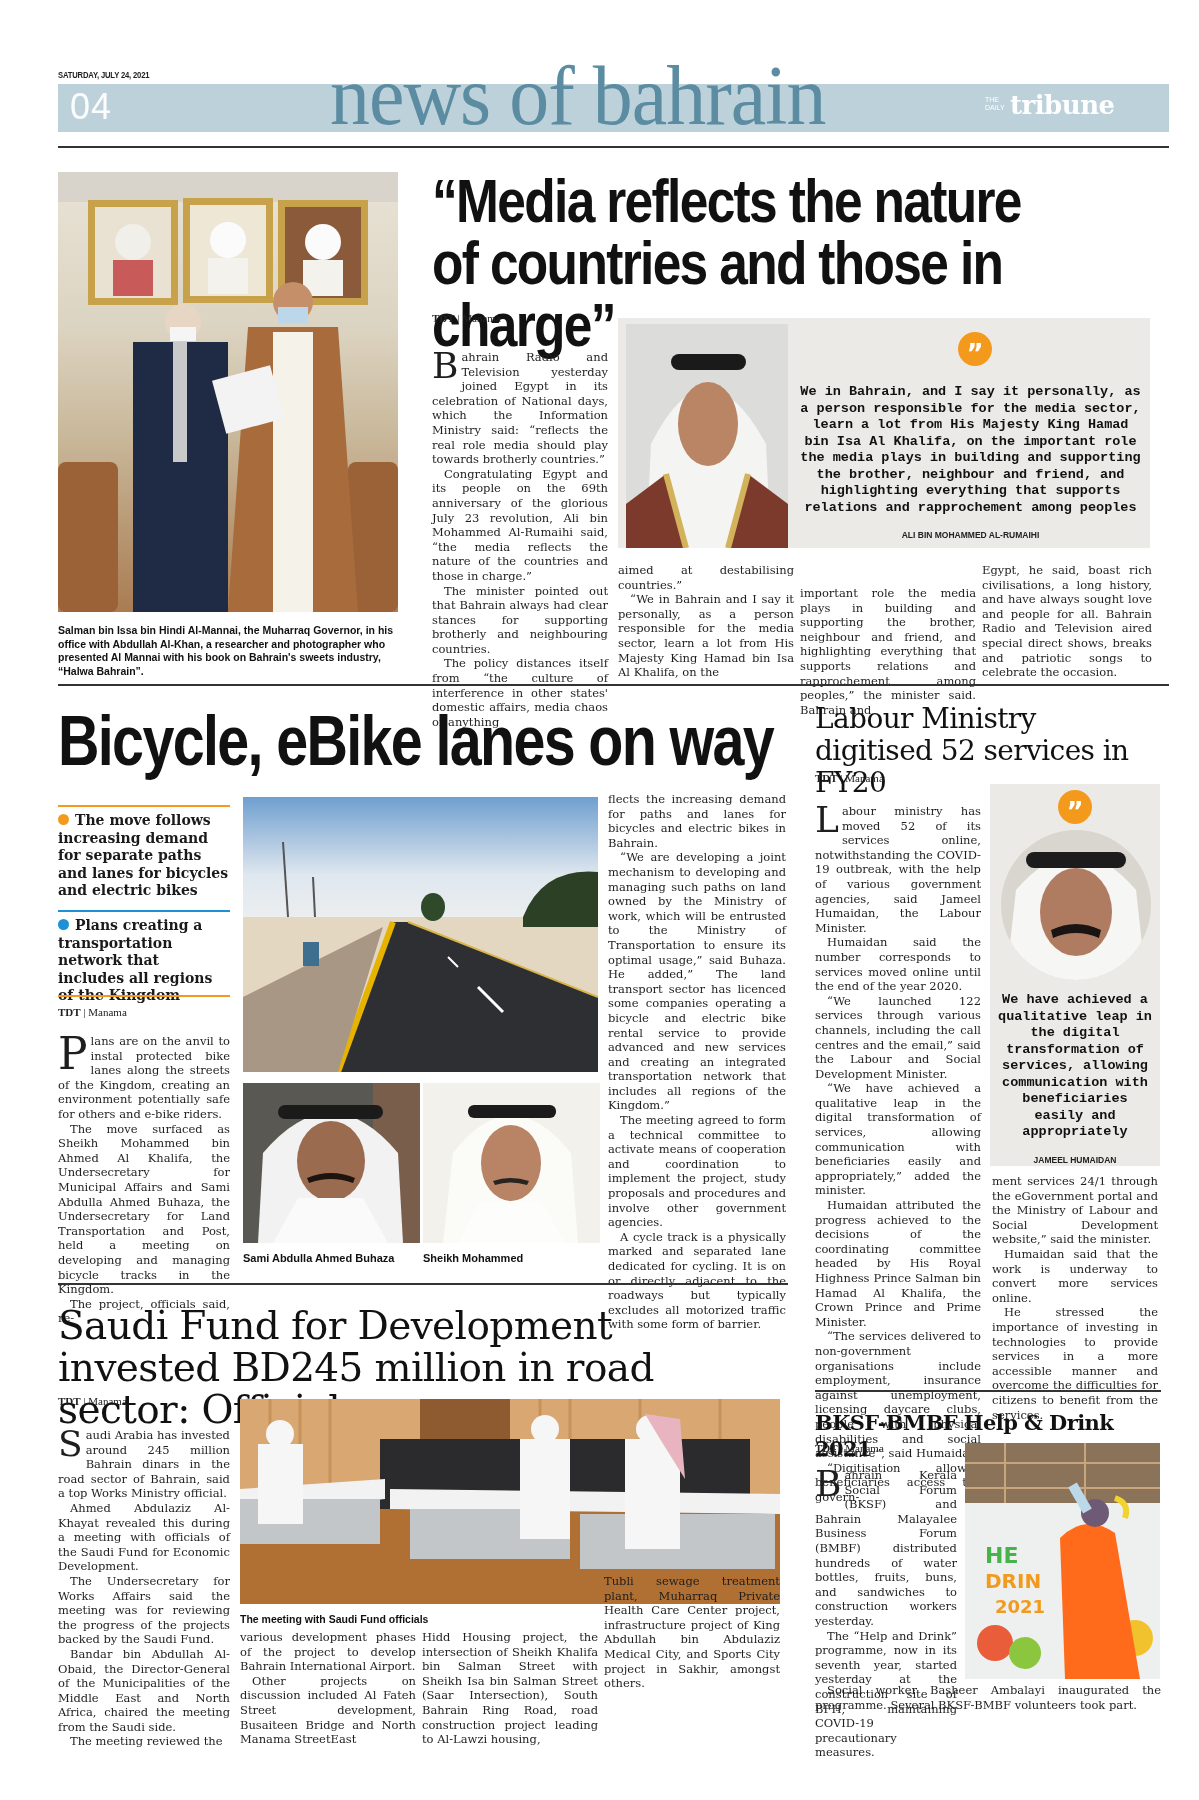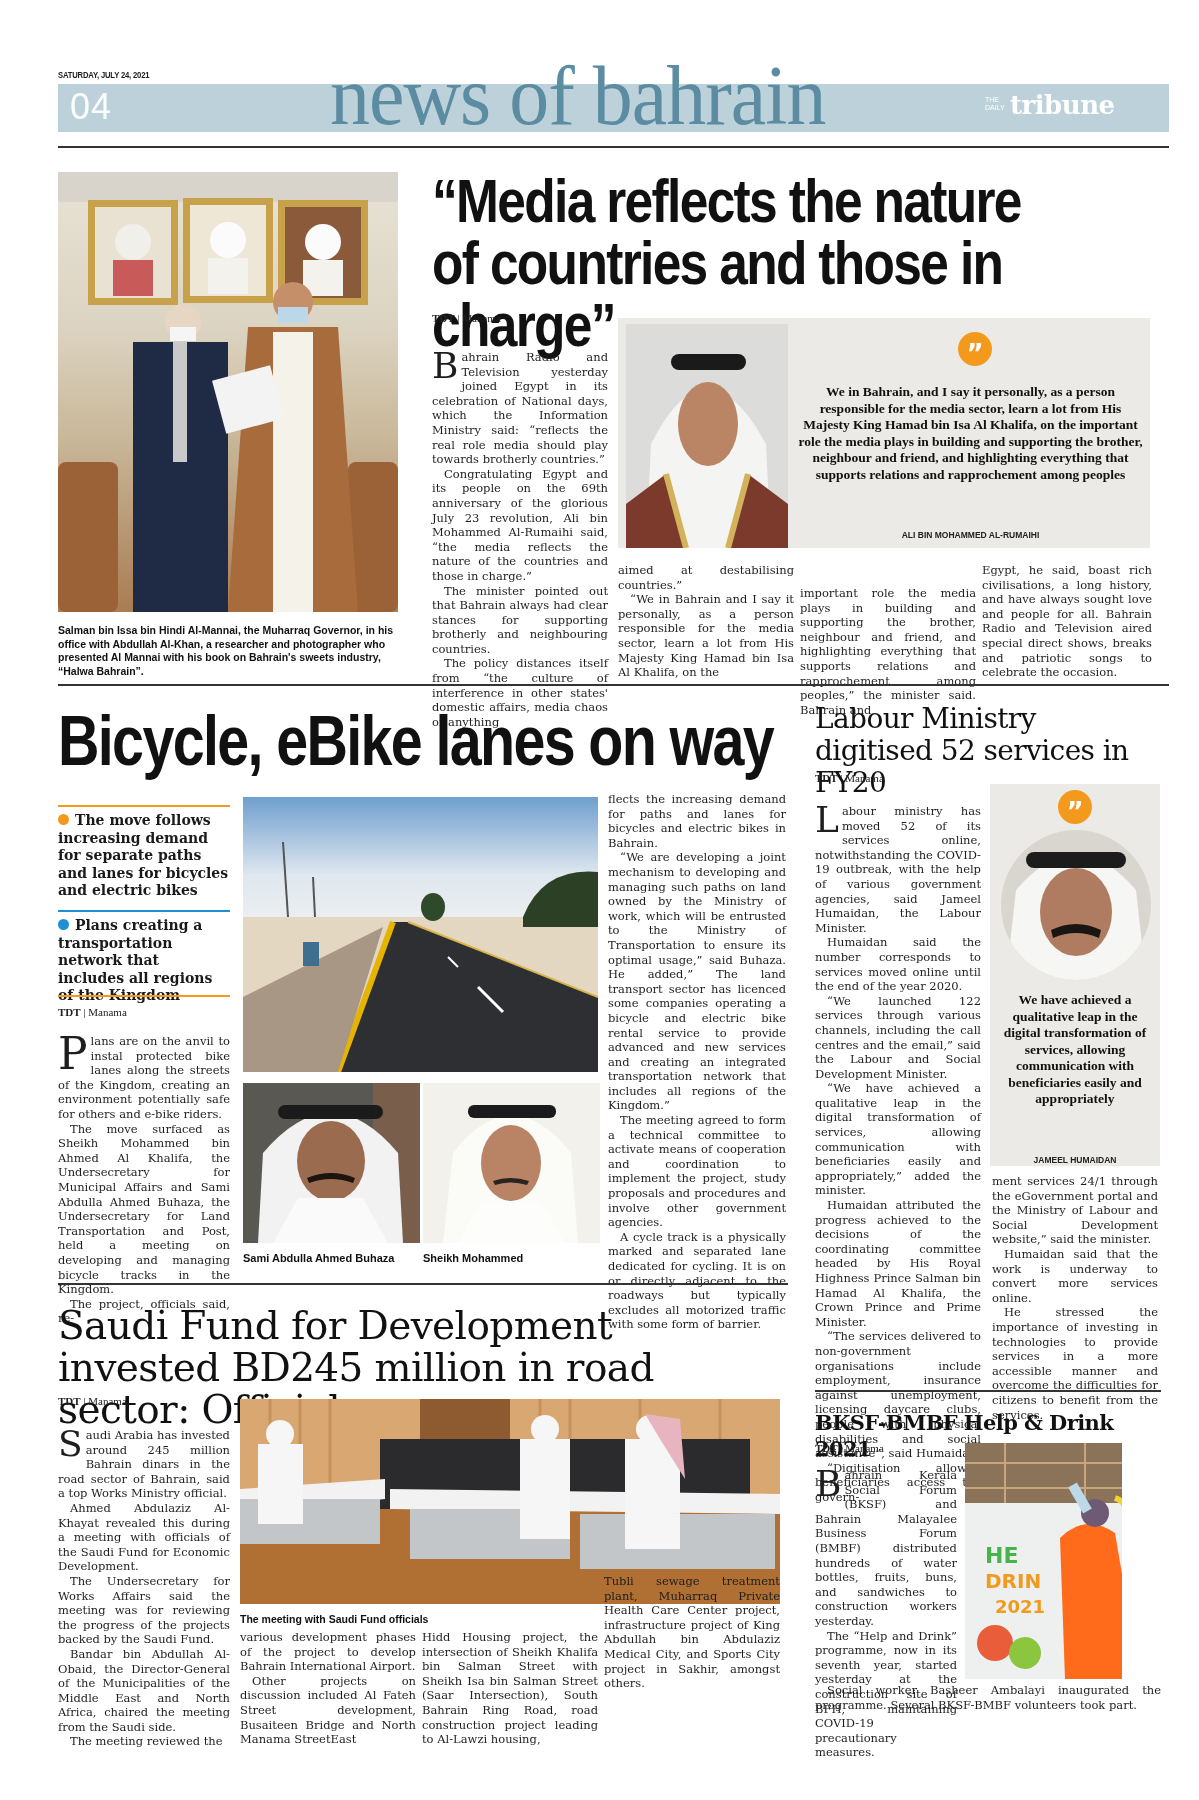--- a/index.html
+++ b/index.html
@@ -26,21 +26,21 @@
   .body-col p { text-indent: 12px; }
   .body-col p.first { text-indent: 0; }
   .dropcap { float: left; font-size: 36px; line-height: 28px; padding-right: 3px; margin-top: 2px; font-family: "DejaVu Serif", serif; }
 
   .caption { font-family: "Liberation Sans", sans-serif; font-weight: bold; font-size: 10.5px; line-height: 13.5px; color: #111; }
 
   
   .photo { overflow: hidden; }
   .quote-box { background: #eceae6; }
   .quote-icon { width: 34px; height: 34px; border-radius: 50%; background: #f39a1d; color: #fff; font-family: "DejaVu Sans", sans-serif; font-weight: bold; font-size: 26px; line-height: 44px; text-align: center; }
-  .quote-text { font-family: Liberation Serif, serif; font-weight: bold; text-align: center; color: #111; }
+  .quote-text { font-family: Liberation Mono, monospace; font-weight: bold; text-align: center; color: #111; }
   .quote-attr { font-family: "Liberation Sans", sans-serif; font-weight: bold; font-size: 8.5px; text-align: center; color: #222; }
 
   .bullet-box { font-family: "DejaVu Serif", serif; font-weight: bold; font-size: 14px; line-height: 17.5px; color: #1a1a1a; }
   .dot { display: inline-block; width: 11px; height: 11px; border-radius: 50%; margin-right: 6px; vertical-align: 0px; }
 
   .serif-head { font-family: "DejaVu Serif", serif; font-weight: normal; color: #111; letter-spacing: -0.6px; }
 </style>
 </head>
 <body>
 
@@ -296,21 +296,21 @@
 </div>
 
 <div class="abs serif-head" style="left:815px; top:1410px; width:350px; font-size:21px; line-height:26px; font-weight:bold;">BKSF-BMBF Help &amp; Drink 2021</div>
 <div class="abs byline" style="left:815px; top:1442px;">
   <b>TDT</b> | <span>Manama</span>
 </div>
 <div class="abs body-col" style="left:815px; top:1468px; width:142px;">
   <p class="first"><span class="dropcap">B</span><span>ahrain Kerala Social Forum (BKSF) and Bahrain Malayalee Business Forum (BMBF) distributed hundreds of water bottles, fruits, buns, and sandwiches to construction workers yesterday.</span></p>
   <p>The “Help and Drink” programme, now in its seventh year, started yesterday at the construction site of BFH, maintaining COVID-19 precautionary measures.</p>
 </div>
-<div class="abs photo" style="left:965px; top:1443px; width:157px; height:236px; background:#e7e4dd;">
+<div class="abs photo" style="left:965px; top:1443px; width:195px; height:236px; background:#e7e4dd;">
   <svg width="195" height="236" viewBox="0 0 195 236">
     <rect width="195" height="60" fill="#8a7358"></rect>
     <g stroke="#c9a57b" stroke-width="2">
         <line x1="0" y1="20" x2="195" y2="20"></line>
         <line x1="0" y1="45" x2="195" y2="45"></line>
         <line x1="40" y1="0" x2="40" y2="60"></line>
         <line x1="120" y1="0" x2="120" y2="60"></line>
       </g>
     <rect y="60" width="195" height="176" fill="#eef0ef"></rect>
     <text x="20" y="120" font-family="DejaVu Sans, sans-serif" font-weight="bold" font-size="22" fill="#49b34b">HE</text>

